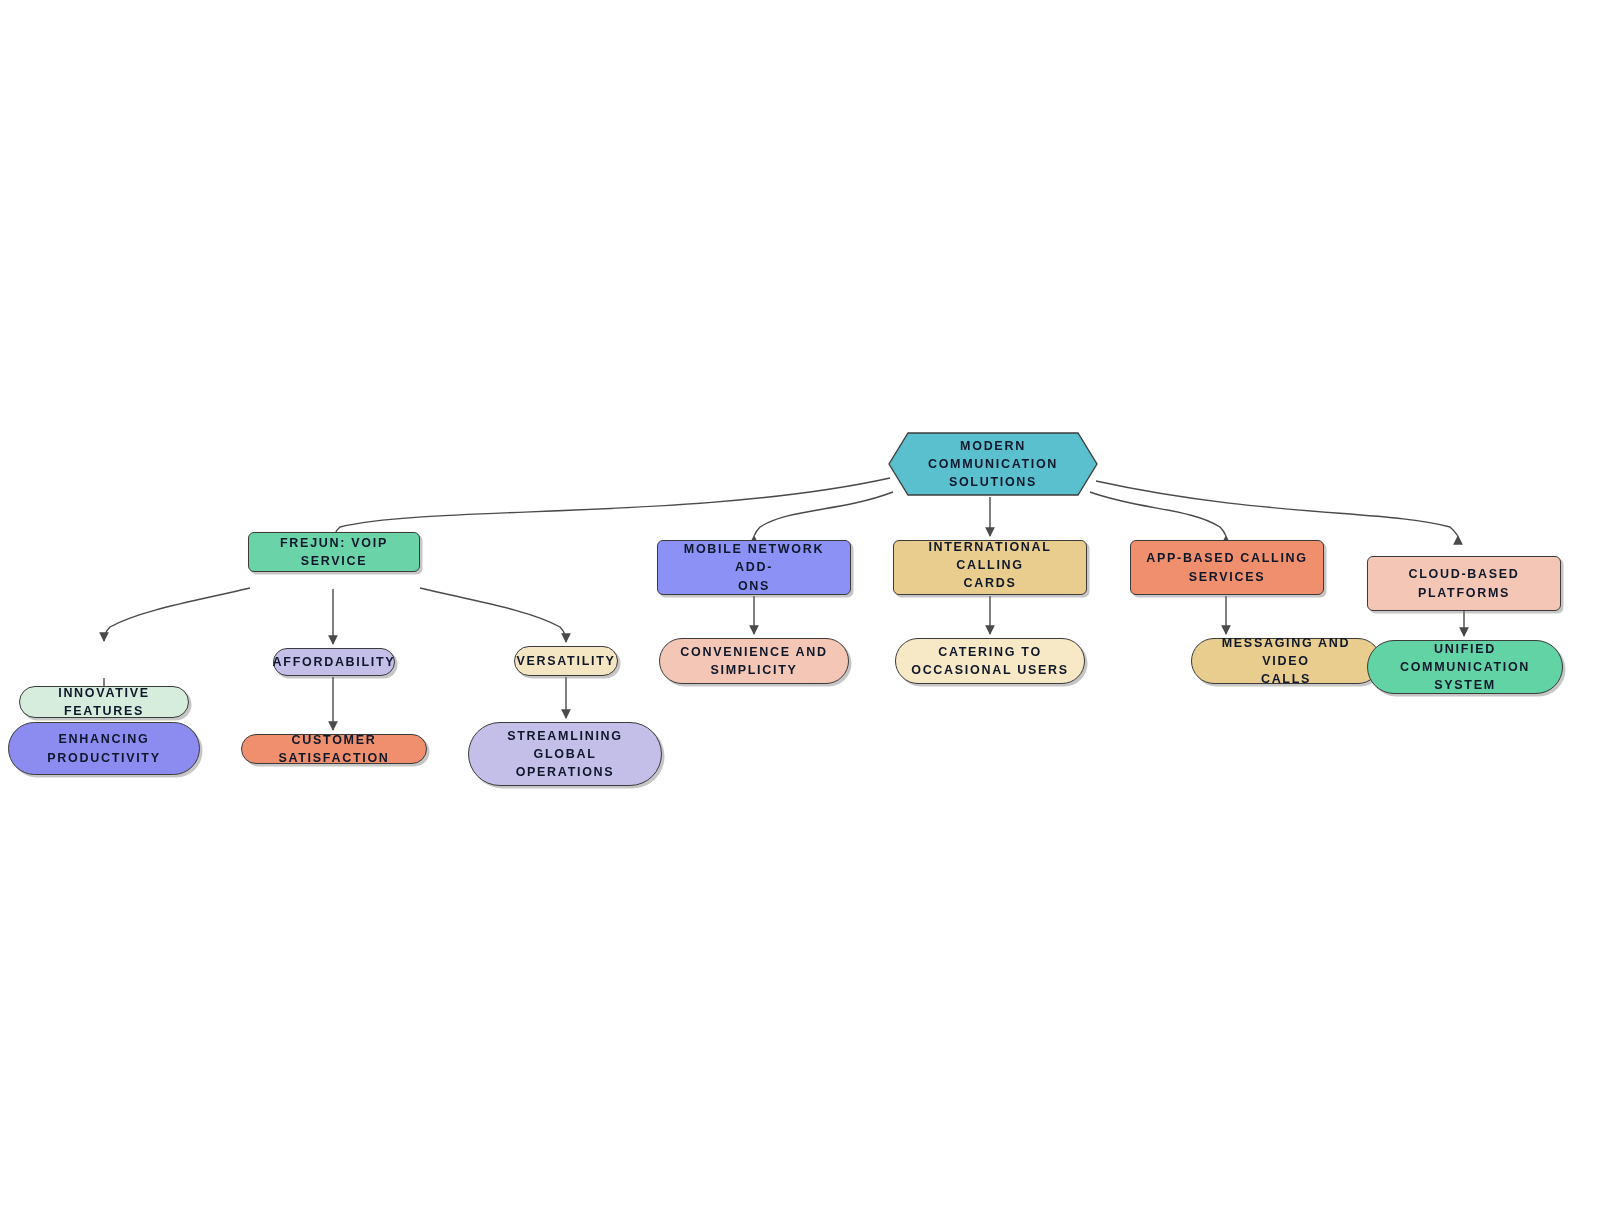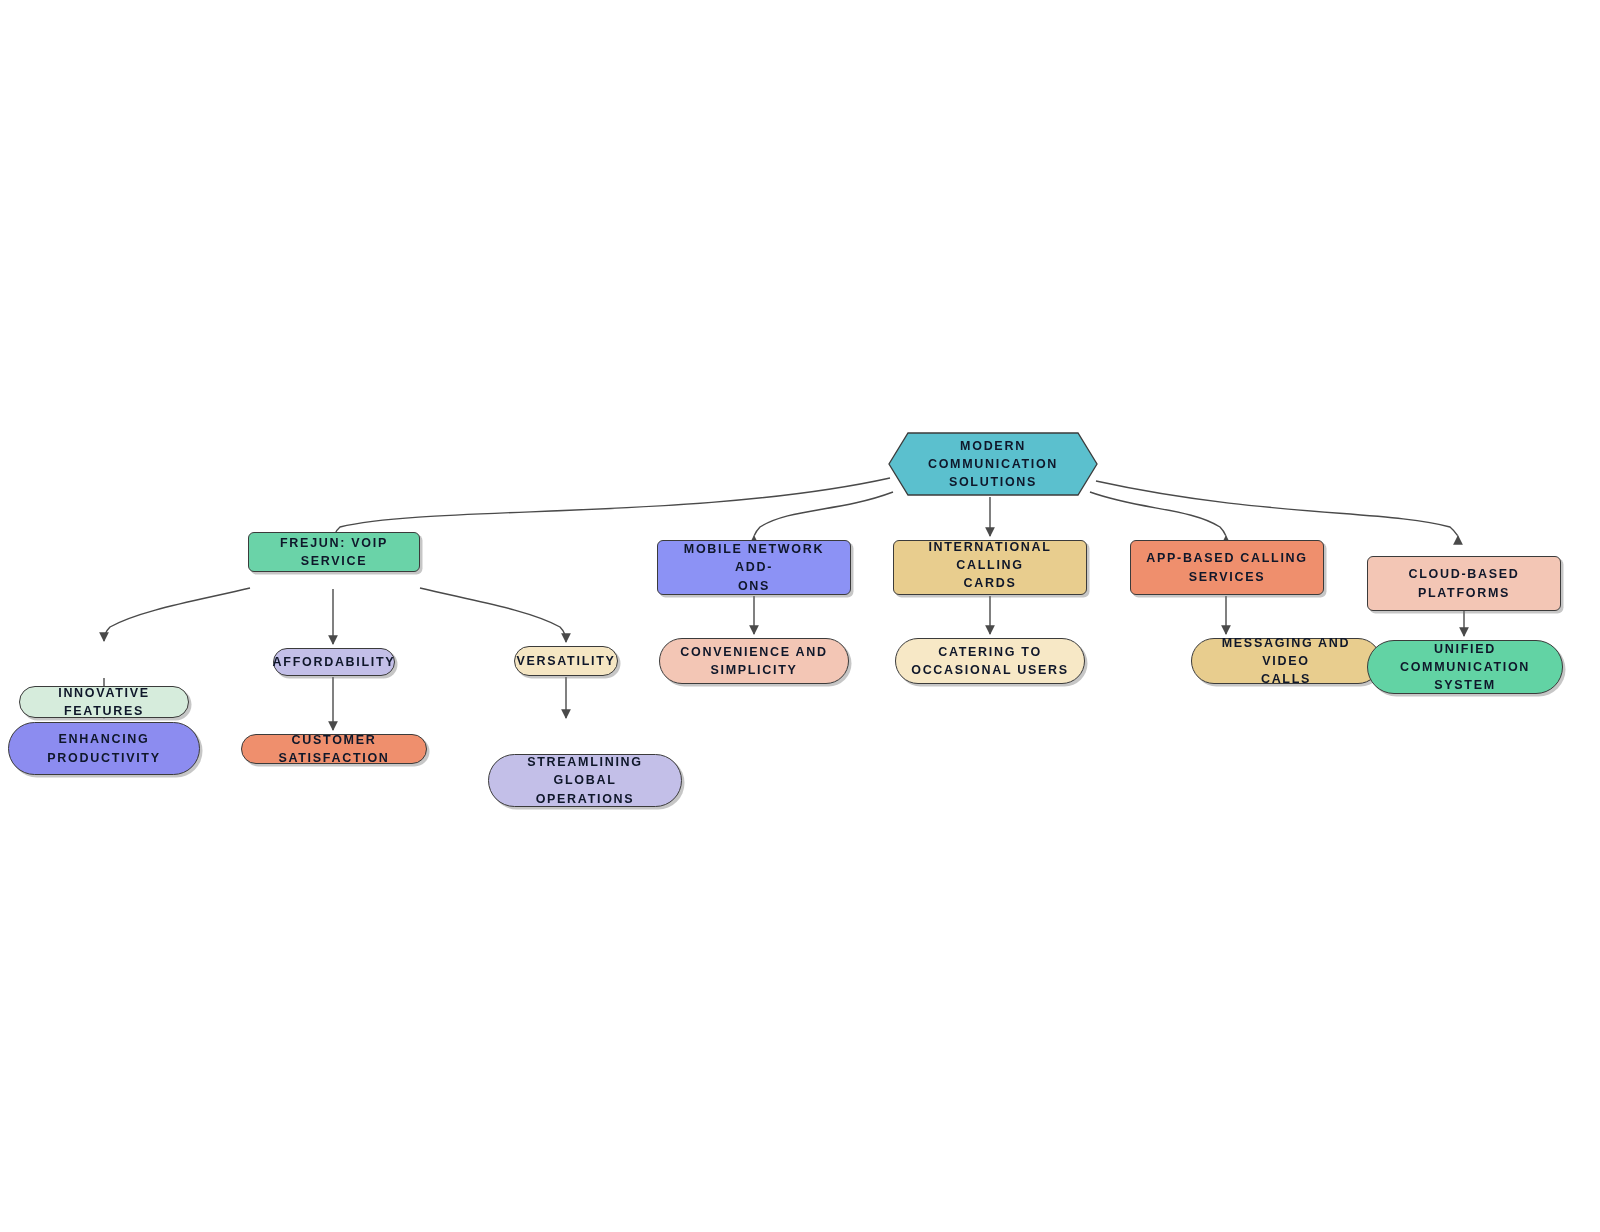--- a/index.html
+++ b/index.html
@@ -118,21 +118,21 @@
       <div class="node shape-pill" style="left: 514px; top: 646px; width: 104px; height: 30px; background: rgb(245, 230, 195);">
         <span>VERSATILITY</span>
       </div>
       <div class="node shape-pill" style="left: 8px; top: 722px; width: 192px; height: 53px; background: rgb(140, 140, 240);">
         <span>ENHANCING
 PRODUCTIVITY</span>
       </div>
       <div class="node shape-pill" style="left: 241px; top: 734px; width: 186px; height: 30px; background: rgb(239, 143, 109);">
         <span>CUSTOMER SATISFACTION</span>
       </div>
-      <div class="node shape-pill" style="left: 488px; top: 722px; width: 194px; height: 53px; background: rgb(195, 191, 232); margin-top: 32px;">
+      <div class="node shape-pill" style="left: 468px; top: 722px; width: 194px; height: 64px; background: rgb(195, 191, 232);">
         <span>STREAMLINING GLOBAL
 OPERATIONS</span>
       </div>
       <div class="node shape-rect" style="left: 657px; top: 540px; width: 194px; height: 55px; background: rgb(140, 146, 245);">
         <span>MOBILE NETWORK ADD-
 ONS</span>
       </div>
       <div class="node shape-pill" style="left: 659px; top: 638px; width: 190px; height: 46px; background: rgb(243, 198, 181);">
         <span>CONVENIENCE AND
 SIMPLICITY</span>

